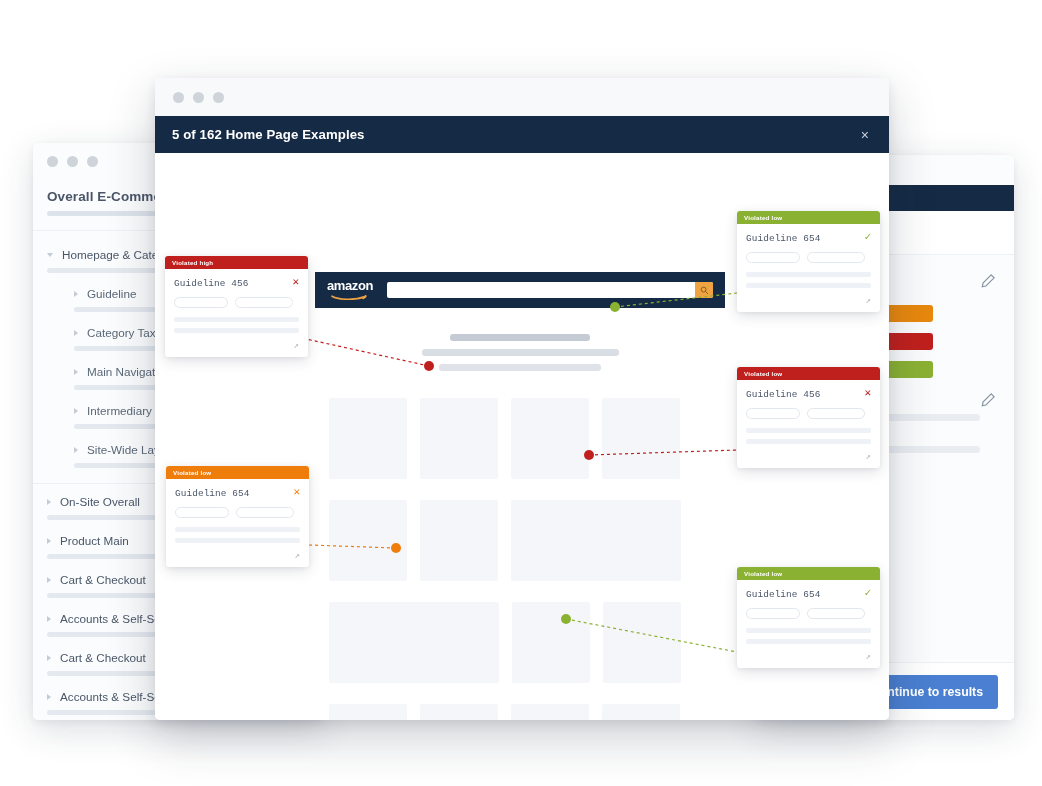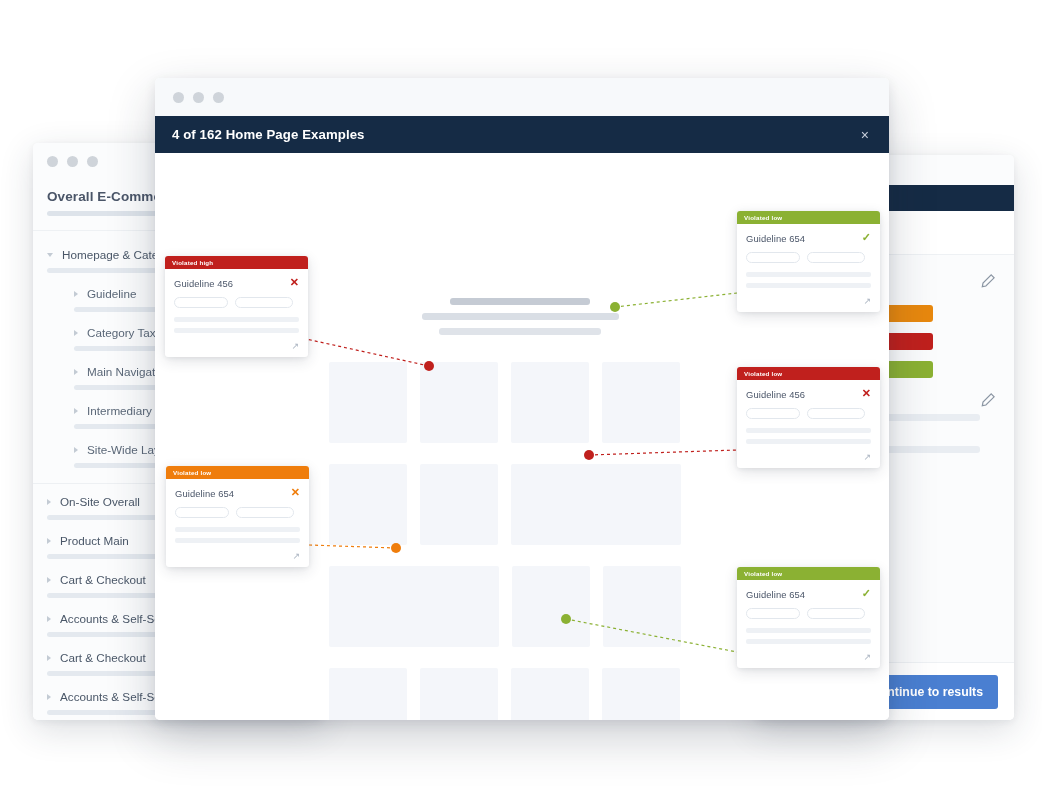--- a/index.html
+++ b/index.html
@@ -131,21 +131,21 @@
   .wf-cell { background:#f4f6fa; border-radius:2px; height: 81px; }
 
   
   .gcard {
     position:absolute; width: 143px; background:#fff; border-radius:3px;
     box-shadow: 0 4px 14px rgba(40,50,70,.14), 0 1px 4px rgba(40,50,70,.08);
     overflow:hidden;
   }
   .gcard-head { height: 13px; display:flex; align-items:center; padding-left: 7px; }
   .gcard-head span { font-size: 6.2px; color:#fff; font-weight:700; letter-spacing:.2px; }
-  .gcard-body { padding: 9px 9px 7px 9px; }
+  .gcard-body { padding: 9px 9px 7px 9px; font-family: Liberation Mono, monospace; }
   .gcard-row1 { display:flex; align-items:flex-start; justify-content:space-between; }
   .gcard-title { font-size: 9.4px; color:#4a5568; font-weight:400; letter-spacing:.1px; }
   .gc-mark { font-size: 11px; line-height: 9px; font-weight:700; }
   .gcard-pills { display:flex; gap: 7px; margin-top: 8px; }
   .pill { height: 11px; border:1px solid #e2e7ed; border-radius: 6px; }
   .pill.w1 { width: 54px; }
   .pill.w2 { width: 58px; }
   .gcard-bars { margin-top: 9px; display:flex; flex-direction:column; gap: 6px; }
   .gbar { height: 5px; border-radius:2px; background:#eef1f5; }
   .gcard-foot { display:flex; justify-content:flex-end; margin-top: 9px; }
@@ -313,27 +313,45 @@
   </div>
 
   <div id="modal">
     <div class="winbar">
       <span class="dot"></span>
       <span class="dot"></span>
       <span class="dot"></span>
     </div>
 
     <div class="modal-head">
-      <div class="modal-title">4 of 162 Home Page Examples</div>
+      <div class="modal-title">5 of 162 Home Page Examples</div>
       <div class="modal-close">×</div>
     </div>
 
     <div class="modal-body">
 
       <div id="wireframe">
+        <div class="az-head">
+          <div class="az-logo">
+            <div class="az-logo-text">amazon</div>
+            <svg class="az-swoosh" viewBox="0 0 38 7">
+              <path d="M1 3.2c6 3.4 22 4.6 33 .4" fill="none" stroke="#f0a341" stroke-width="1.7" stroke-linecap="round"></path>
+              <path d="M32 5.4c2-1.2 3.4-2.2 2.6-2.5" fill="none" stroke="#f0a341" stroke-width="1.7" stroke-linecap="round"></path>
+            </svg>
+          </div>
+          <div class="az-search">
+            <input class="az-search-field" style="border: none; outline: none; background: transparent; width: 100%;" placeholder="">
+            <div class="az-search-btn">
+              <svg class="icon" width="9" height="9" viewBox="0 0 10 10">
+                <circle cx="4" cy="4" r="2.7" fill="none" stroke="#7a5a22" stroke-width="1"></circle>
+                <path d="M6.1 6.1L8.6 8.6" stroke="#7a5a22" stroke-width="1" stroke-linecap="round"></path>
+              </svg>
+            </div>
+          </div>
+        </div>
 
         <div class="wf-hero" id="wf-hero">
             <div class="hero-bar" style="width: 140px; height: 7px; background: rgb(197, 203, 212);"></div>
             <div class="hero-bar" style="width: 197px; height: 7px; background: rgb(217, 222, 229);"></div>
             <div class="hero-bar" style="width: 162px; height: 7px; background: rgb(223, 227, 233);"></div>
           </div>
         <div class="wf-grid" id="wf-grid">
             <div class="wf-row">
               <div class="wf-cell" style="width: 78px;"></div>
               <div class="wf-cell" style="width: 78px;"></div>

